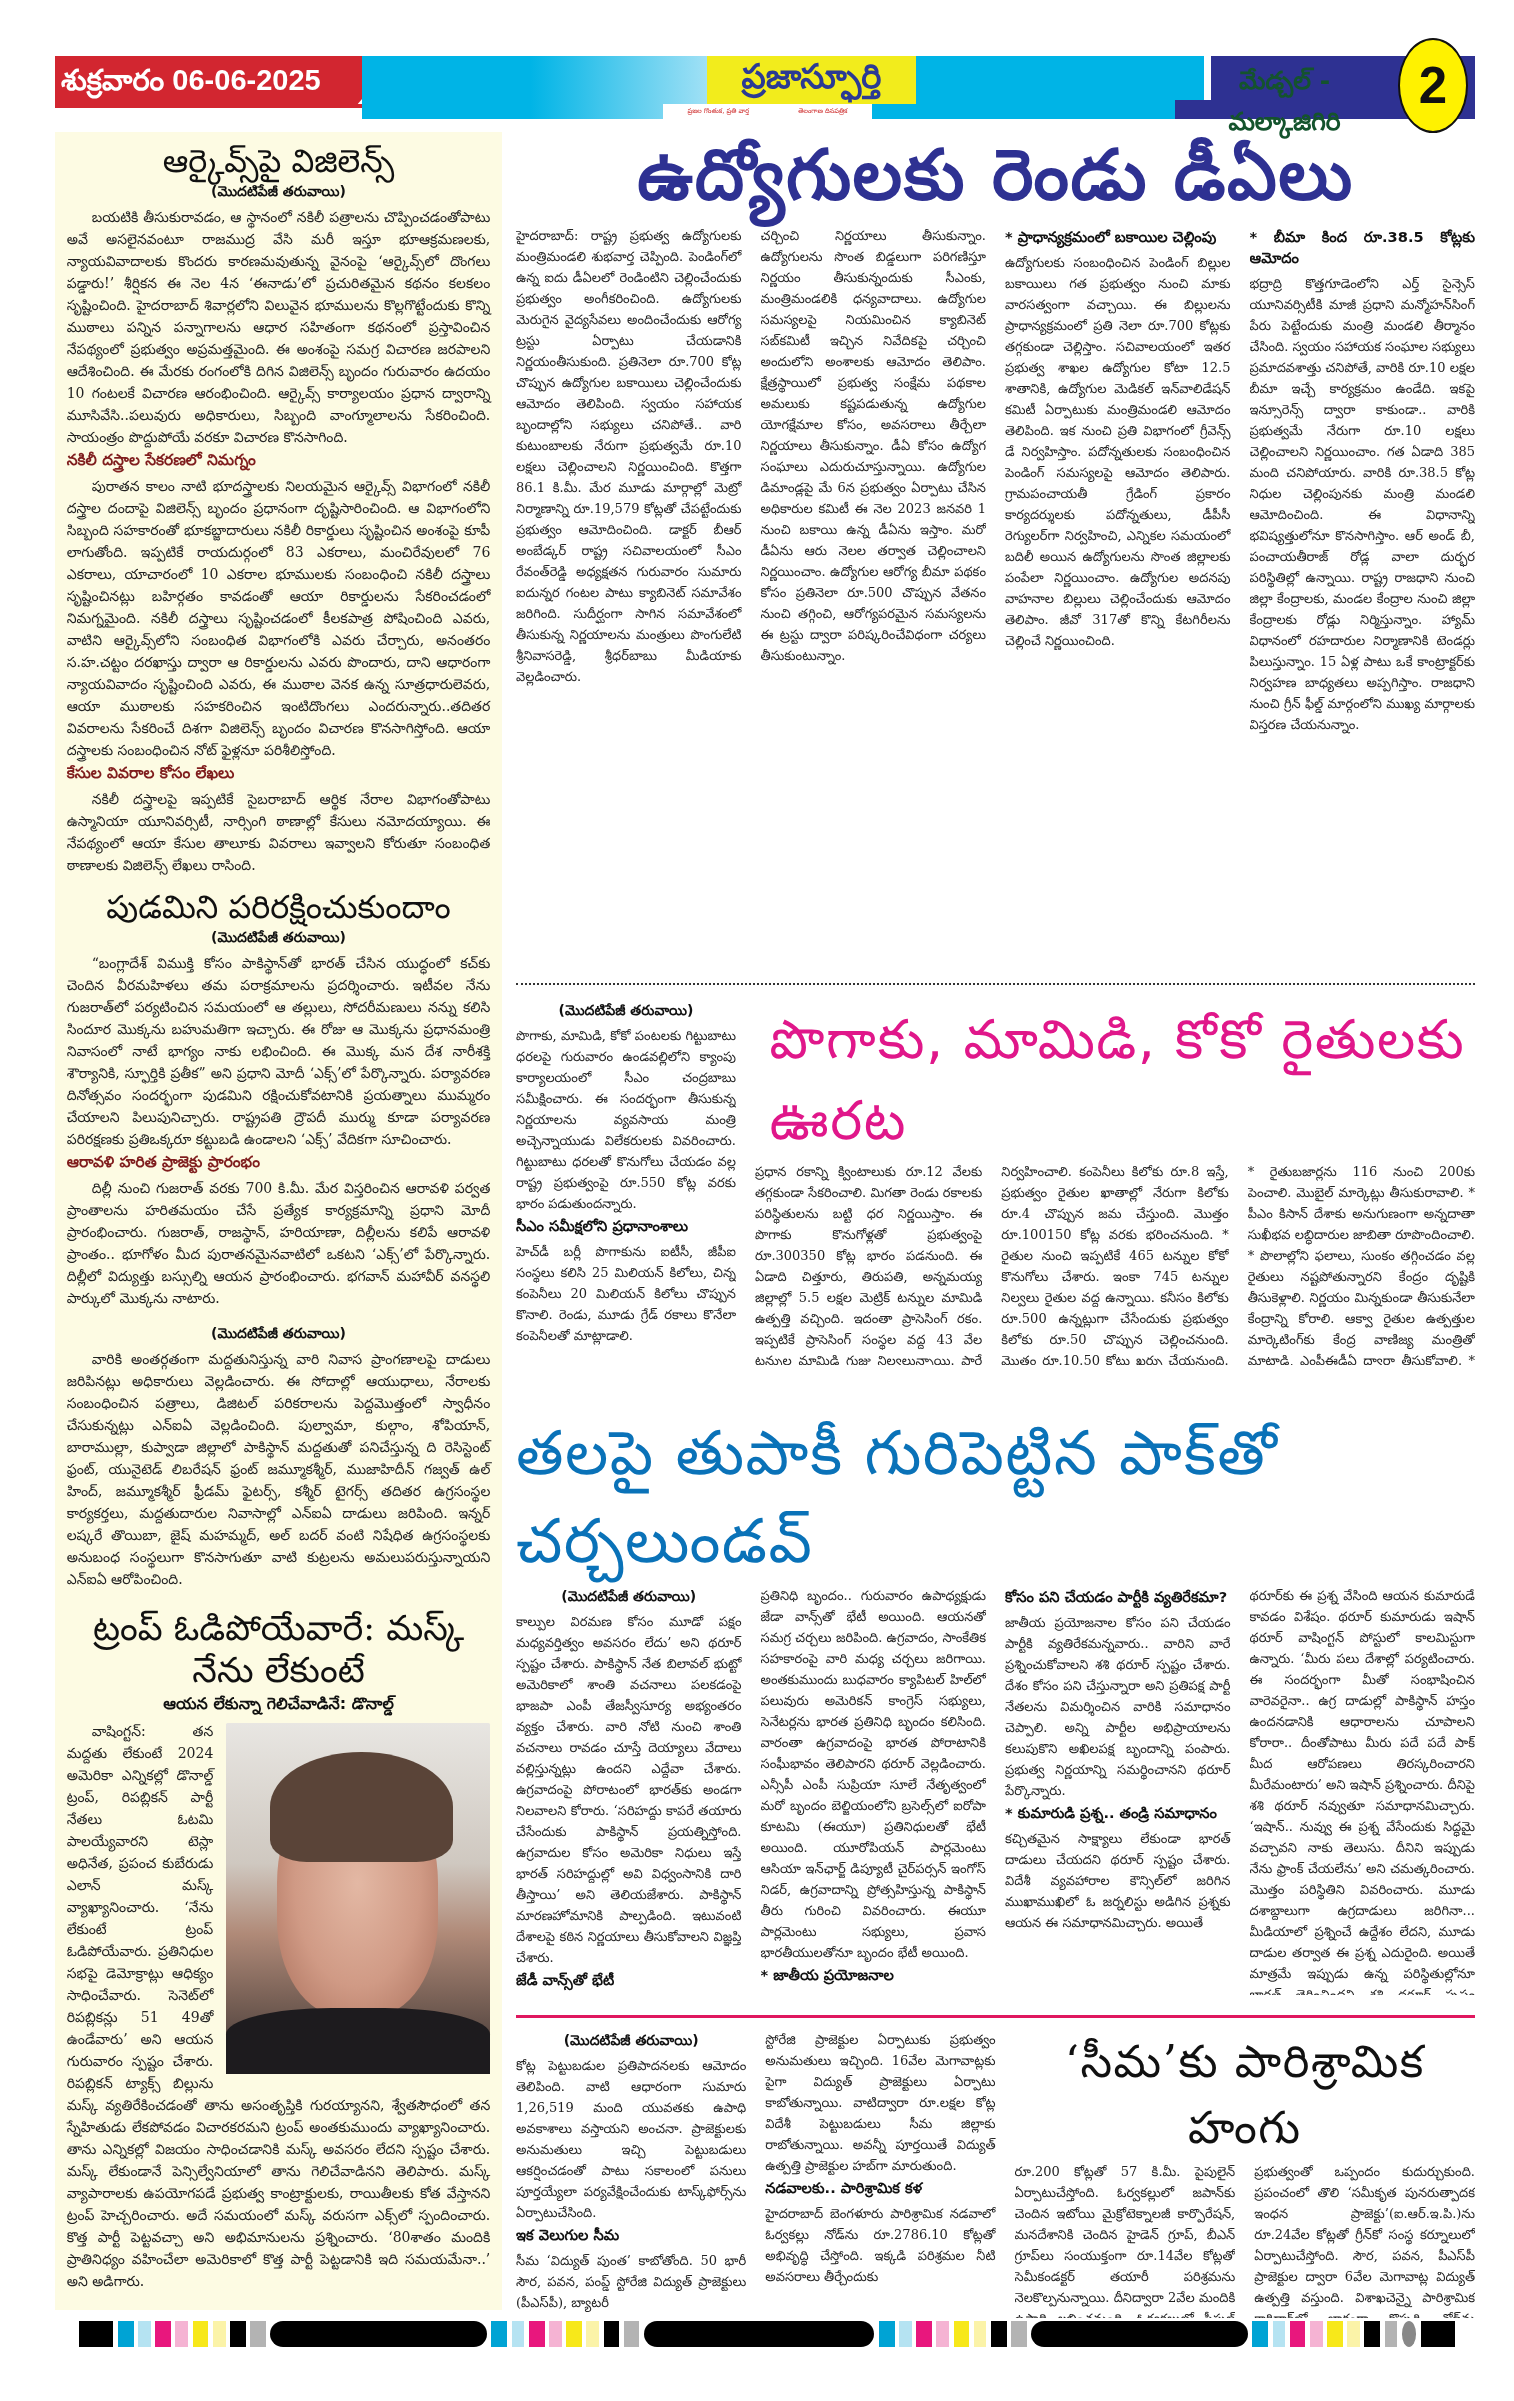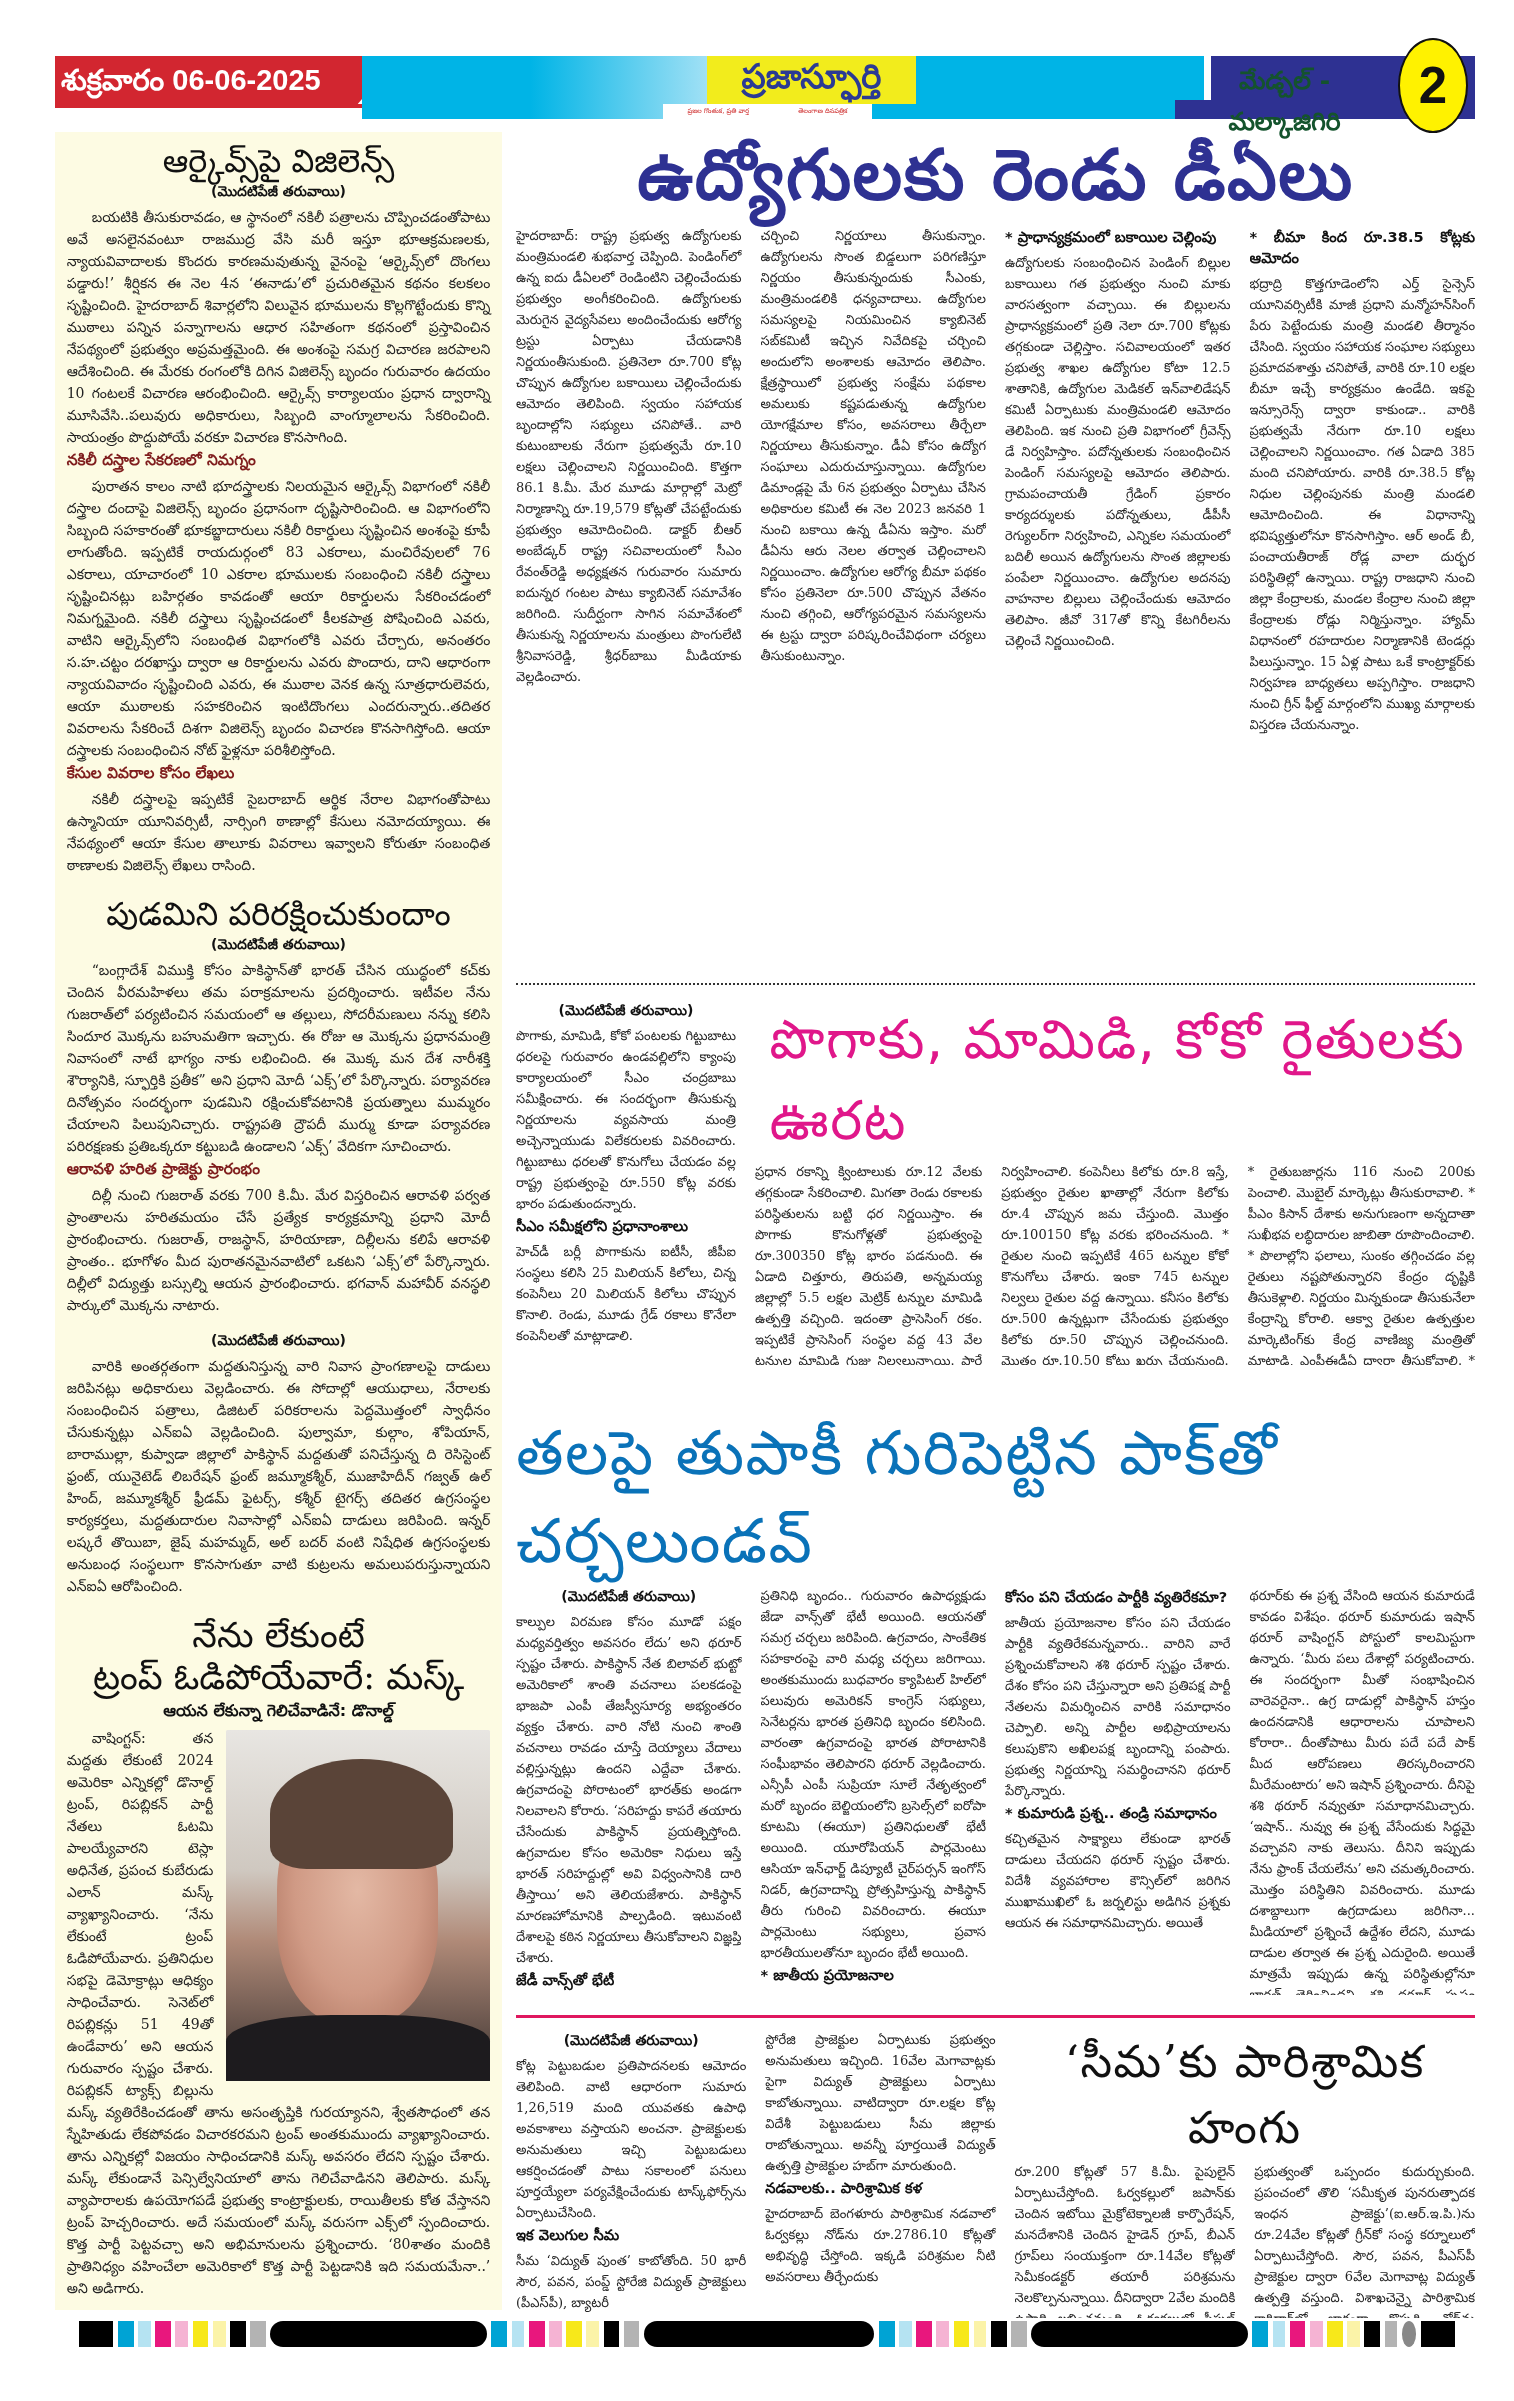--- a/index.html
+++ b/index.html
@@ -61,40 +61,40 @@
     <div class="cont">(మొదటిపేజీ తరువాయి)</div>
     <div class="body">
       <p>బయటికి తీసుకురావడం, ఆ స్థానంలో నకిలీ పత్రాలను చొప్పించడంతోపాటు అవే అసలైనవంటూ రాజముద్ర వేసి మరీ ఇస్తూ భూఆక్రమణలకు, న్యాయవివాదాలకు కొందరు కారణమవుతున్న వైనంపై ‘ఆర్కైవ్స్‌లో దొంగలు పడ్డారు!’ శీర్షికన ఈ నెల 4న ‘ఈనాడు’లో ప్రచురితమైన కథనం కలకలం సృష్టించింది. హైదరాబాద్ శివార్లలోని విలువైన భూములను కొల్లగొట్టేందుకు కొన్ని ముఠాలు పన్నిన పన్నాగాలను ఆధార సహితంగా కథనంలో ప్రస్తావించిన నేపథ్యంలో ప్రభుత్వం అప్రమత్తమైంది. ఈ అంశంపై సమగ్ర విచారణ జరపాలని ఆదేశించింది. ఈ మేరకు రంగంలోకి దిగిన విజిలెన్స్ బృందం గురువారం ఉదయం 10 గంటలకే విచారణ ఆరంభించింది. ఆర్కైవ్స్ కార్యాలయం ప్రధాన ద్వారాన్ని మూసివేసి..పలువురు అధికారులు, సిబ్బంది వాంగ్మూలాలను సేకరించింది. సాయంత్రం పొద్దుపోయే వరకూ విచారణ కొనసాగింది.</p>
       <div class="sub">నకిలీ దస్త్రాల సేకరణలో నిమగ్నం</div>
       <p>పురాతన కాలం నాటి భూదస్త్రాలకు నిలయమైన ఆర్కైవ్స్ విభాగంలో నకిలీ దస్త్రాల దందాపై విజిలెన్స్ బృందం ప్రధానంగా దృష్టిసారించింది. ఆ విభాగంలోని సిబ్బంది సహకారంతో భూకబ్జాదారులు నకిలీ రికార్డులు సృష్టించిన అంశంపై కూపీ లాగుతోంది. ఇప్పటికే రాయదుర్గంలో 83 ఎకరాలు, మంచిరేవులలో 76 ఎకరాలు, యాచారంలో 10 ఎకరాల భూములకు సంబంధించి నకిలీ దస్త్రాలు సృష్టించినట్లు బహిర్గతం కావడంతో ఆయా రికార్డులను సేకరించడంలో నిమగ్నమైంది. నకిలీ దస్త్రాలు సృష్టించడంలో కీలకపాత్ర పోషించింది ఎవరు, వాటిని ఆర్కైవ్స్‌లోని సంబంధిత విభాగంలోకి ఎవరు చేర్చారు, అనంతరం స.హ.చట్టం దరఖాస్తు ద్వారా ఆ రికార్డులను ఎవరు పొందారు, దాని ఆధారంగా న్యాయవివాదం సృష్టించింది ఎవరు, ఈ ముఠాల వెనక ఉన్న సూత్రధారులెవరు, ఆయా ముఠాలకు సహకరించిన ఇంటిదొంగలు ఎందరున్నారు..తదితర వివరాలను సేకరించే దిశగా విజిలెన్స్ బృందం విచారణ కొనసాగిస్తోంది. ఆయా దస్త్రాలకు సంబంధించిన నోట్ ఫైళ్లనూ పరిశీలిస్తోంది.</p>
       <div class="sub">కేసుల వివరాల కోసం లేఖలు</div>
       <p>నకిలీ దస్త్రాలపై ఇప్పటికే సైబరాబాద్ ఆర్థిక నేరాల విభాగంతోపాటు ఉస్మానియా యూనివర్సిటీ, నార్సింగి ఠాణాల్లో కేసులు నమోదయ్యాయి. ఈ నేపథ్యంలో ఆయా కేసుల తాలూకు వివరాలు ఇవ్వాలని కోరుతూ సంబంధిత ఠాణాలకు విజిలెన్స్ లేఖలు రాసింది.</p>
     </div>
   </section>
 
-  <section style="margin-top:19px">
+  <section style="margin-top:12px">
     <h2 class="lc-h">పుడమిని పరిరక్షించుకుందాం</h2>
     <div class="cont">(మొదటిపేజీ తరువాయి)</div>
     <div class="body">
       <p>“బంగ్లాదేశ్ విముక్తి కోసం పాకిస్థాన్‌తో భారత్ చేసిన యుద్ధంలో కచ్‌కు చెందిన వీరమహిళలు తమ పరాక్రమాలను ప్రదర్శించారు. ఇటీవల నేను గుజరాత్‌లో పర్యటించిన సమయంలో ఆ తల్లులు, సోదరీమణులు నన్ను కలిసి సిందూర మొక్కను బహుమతిగా ఇచ్చారు. ఈ రోజు ఆ మొక్కను ప్రధానమంత్రి నివాసంలో నాటే భాగ్యం నాకు లభించింది. ఈ మొక్క మన దేశ నారీశక్తి శౌర్యానికి, స్ఫూర్తికి ప్రతీక” అని ప్రధాని మోదీ ‘ఎక్స్’లో పేర్కొన్నారు. పర్యావరణ దినోత్సవం సందర్భంగా పుడమిని రక్షించుకోవటానికి ప్రయత్నాలు ముమ్మరం చేయాలని పిలుపునిచ్చారు. రాష్ట్రపతి ద్రౌపదీ ముర్ము కూడా పర్యావరణ పరిరక్షణకు ప్రతిఒక్కరూ కట్టుబడి ఉండాలని ‘ఎక్స్’ వేదికగా సూచించారు.</p>
       <div class="sub">ఆరావళి హరిత ప్రాజెక్టు ప్రారంభం</div>
       <p>దిల్లీ నుంచి గుజరాత్ వరకు 700 కి.మీ. మేర విస్తరించిన ఆరావళి పర్వత ప్రాంతాలను హరితమయం చేసే ప్రత్యేక కార్యక్రమాన్ని ప్రధాని మోదీ ప్రారంభించారు. గుజరాత్, రాజస్థాన్, హరియాణా, దిల్లీలను కలిపే ఆరావళి ప్రాంతం.. భూగోళం మీద పురాతనమైనవాటిలో ఒకటని ‘ఎక్స్’లో పేర్కొన్నారు. దిల్లీలో విద్యుత్తు బస్సుల్ని ఆయన ప్రారంభించారు. భగవాన్ మహావీర్ వనస్థలి పార్కులో మొక్కను నాటారు.</p>
     </div>
   </section>
 
   <section style="margin-top:16px">
     <div class="cont">(మొదటిపేజీ తరువాయి)</div>
     <div class="body">
       <p>వారికి అంతర్గతంగా మద్దతునిస్తున్న వారి నివాస ప్రాంగణాలపై దాడులు జరిపినట్లు అధికారులు వెల్లడించారు. ఈ సోదాల్లో ఆయుధాలు, నేరాలకు సంబంధించిన పత్రాలు, డిజిటల్ పరికరాలను పెద్దమొత్తంలో స్వాధీనం చేసుకున్నట్లు ఎన్ఐఏ వెల్లడించింది. పుల్వామా, కుల్గాం, శోపియాన్, బారాముల్లా, కుప్వాడా జిల్లాలో పాకిస్థాన్ మద్దతుతో పనిచేస్తున్న ది రెసిస్టెంట్ ఫ్రంట్, యునైటెడ్ లిబరేషన్ ఫ్రంట్ జమ్మూకశ్మీర్, ముజాహిదీన్ గజ్వత్ ఉల్ హింద్, జమ్మూకశ్మీర్ ఫ్రీడమ్ ఫైటర్స్, కశ్మీర్ టైగర్స్ తదితర ఉగ్రసంస్థల కార్యకర్తలు, మద్దతుదారుల నివాసాల్లో ఎన్ఐఏ దాడులు జరిపింది. ఇన్నర్ లష్కరే తొయిబా, జైష్ మహమ్మద్, అల్ బదర్ వంటి నిషేధిత ఉగ్రసంస్థలకు అనుబంధ సంస్థలుగా కొనసాగుతూ వాటి కుట్రలను అమలుపరుస్తున్నాయని ఎన్ఐఏ ఆరోపించింది.</p>
     </div>
   </section>
 
   <section style="margin-top:17.6px">
+    <h2 class="lc-h" style="font-size:35px">ట్రంప్ ఓడిపోయేవారే: మస్క్</h2>
     <h2 class="lc-h" style="font-size:35px">నేను లేకుంటే</h2>
-    <h2 class="lc-h" style="font-size:35px">ట్రంప్ ఓడిపోయేవారే: మస్క్</h2>
     <div class="cont" style="font-size:16px">ఆయన లేకున్నా గెలిచేవాడినే: డొనాల్డ్</div>
     <div class="body">
       <div class="photo" title="Elon Musk portrait photo">
         <div class="head"></div>
         <div class="hair"></div>
         <div class="shirt"></div>
       </div>
       <p>వాషింగ్టన్: తన మద్దతు లేకుంటే 2024 అమెరికా ఎన్నికల్లో డొనాల్డ్ ట్రంప్, రిపబ్లికన్ పార్టీ నేతలు ఓటమి పాలయ్యేవారని టెస్లా అధినేత, ప్రపంచ కుబేరుడు ఎలాన్ మస్క్ వ్యాఖ్యానించారు. ‘నేను లేకుంటే ట్రంప్ ఓడిపోయేవారు. ప్రతినిధుల సభపై డెమోక్రాట్లు ఆధిక్యం సాధించేవారు. సెనెట్‌లో రిపబ్లికన్లు 51 49తో ఉండేవారు’ అని ఆయన గురువారం స్పష్టం చేశారు. రిపబ్లికన్ ట్యాక్స్ బిల్లును మస్క్ వ్యతిరేకించడంతో తాను అసంతృప్తికి గురయ్యానని, శ్వేతసౌధంలో తన స్నేహితుడు లేకపోవడం విచారకరమని ట్రంప్ అంతకుముందు వ్యాఖ్యానించారు. తాను ఎన్నికల్లో విజయం సాధించడానికి మస్క్ అవసరం లేదని స్పష్టం చేశారు. మస్క్ లేకుండానే పెన్సిల్వేనియాలో తాను గెలిచేవాడినని తెలిపారు. మస్క్ వ్యాపారాలకు ఉపయోగపడే ప్రభుత్వ కాంట్రాక్టులకు, రాయితీలకు కోత వేస్తానని ట్రంప్ హెచ్చరించారు. అదే సమయంలో మస్క్ వరుసగా ఎక్స్‌లో స్పందించారు. కొత్త పార్టీ పెట్టవచ్చా అని అభిమానులను ప్రశ్నించారు. ‘80శాతం మందికి ప్రాతినిధ్యం వహించేలా అమెరికాలో కొత్త పార్టీ పెట్టడానికి ఇది సమయమేనా..’ అని అడిగారు.</p>
     </div>
   </section>

